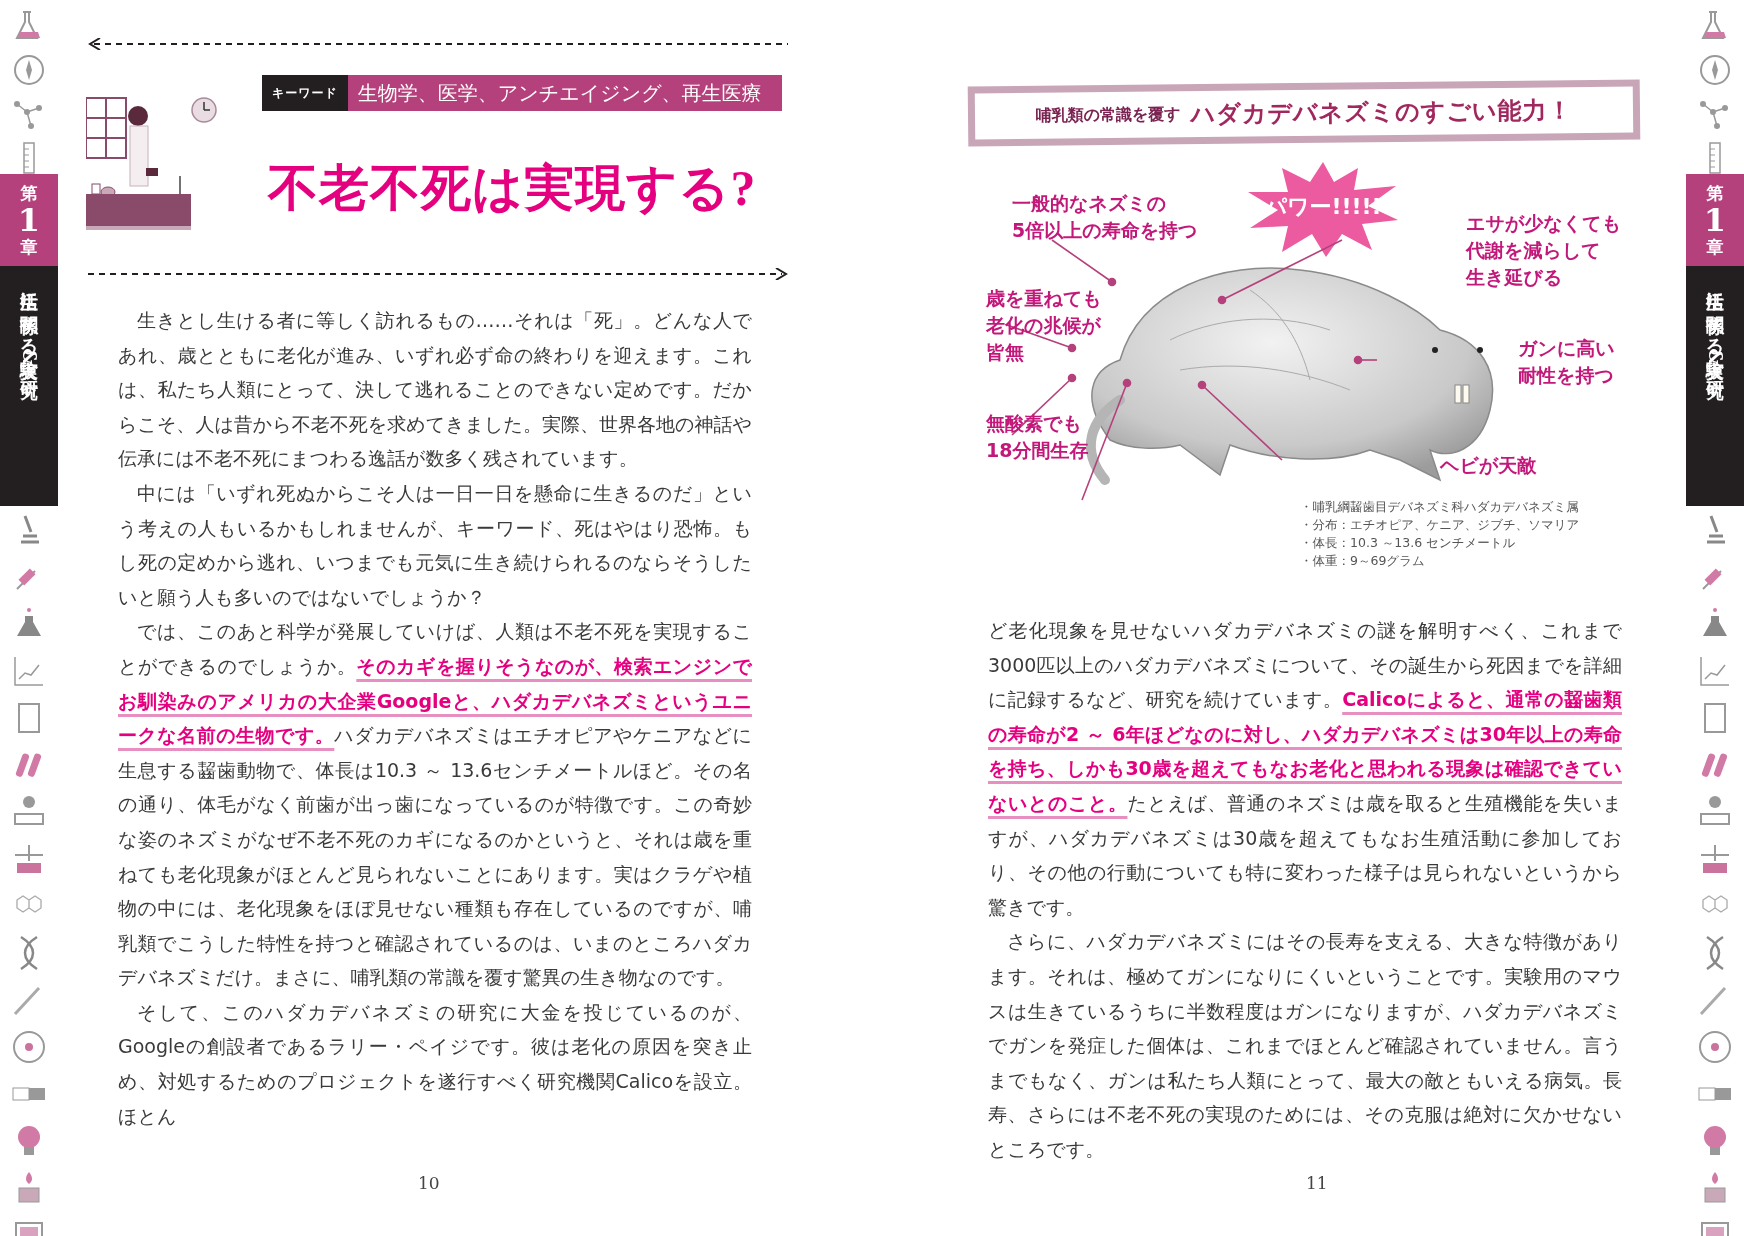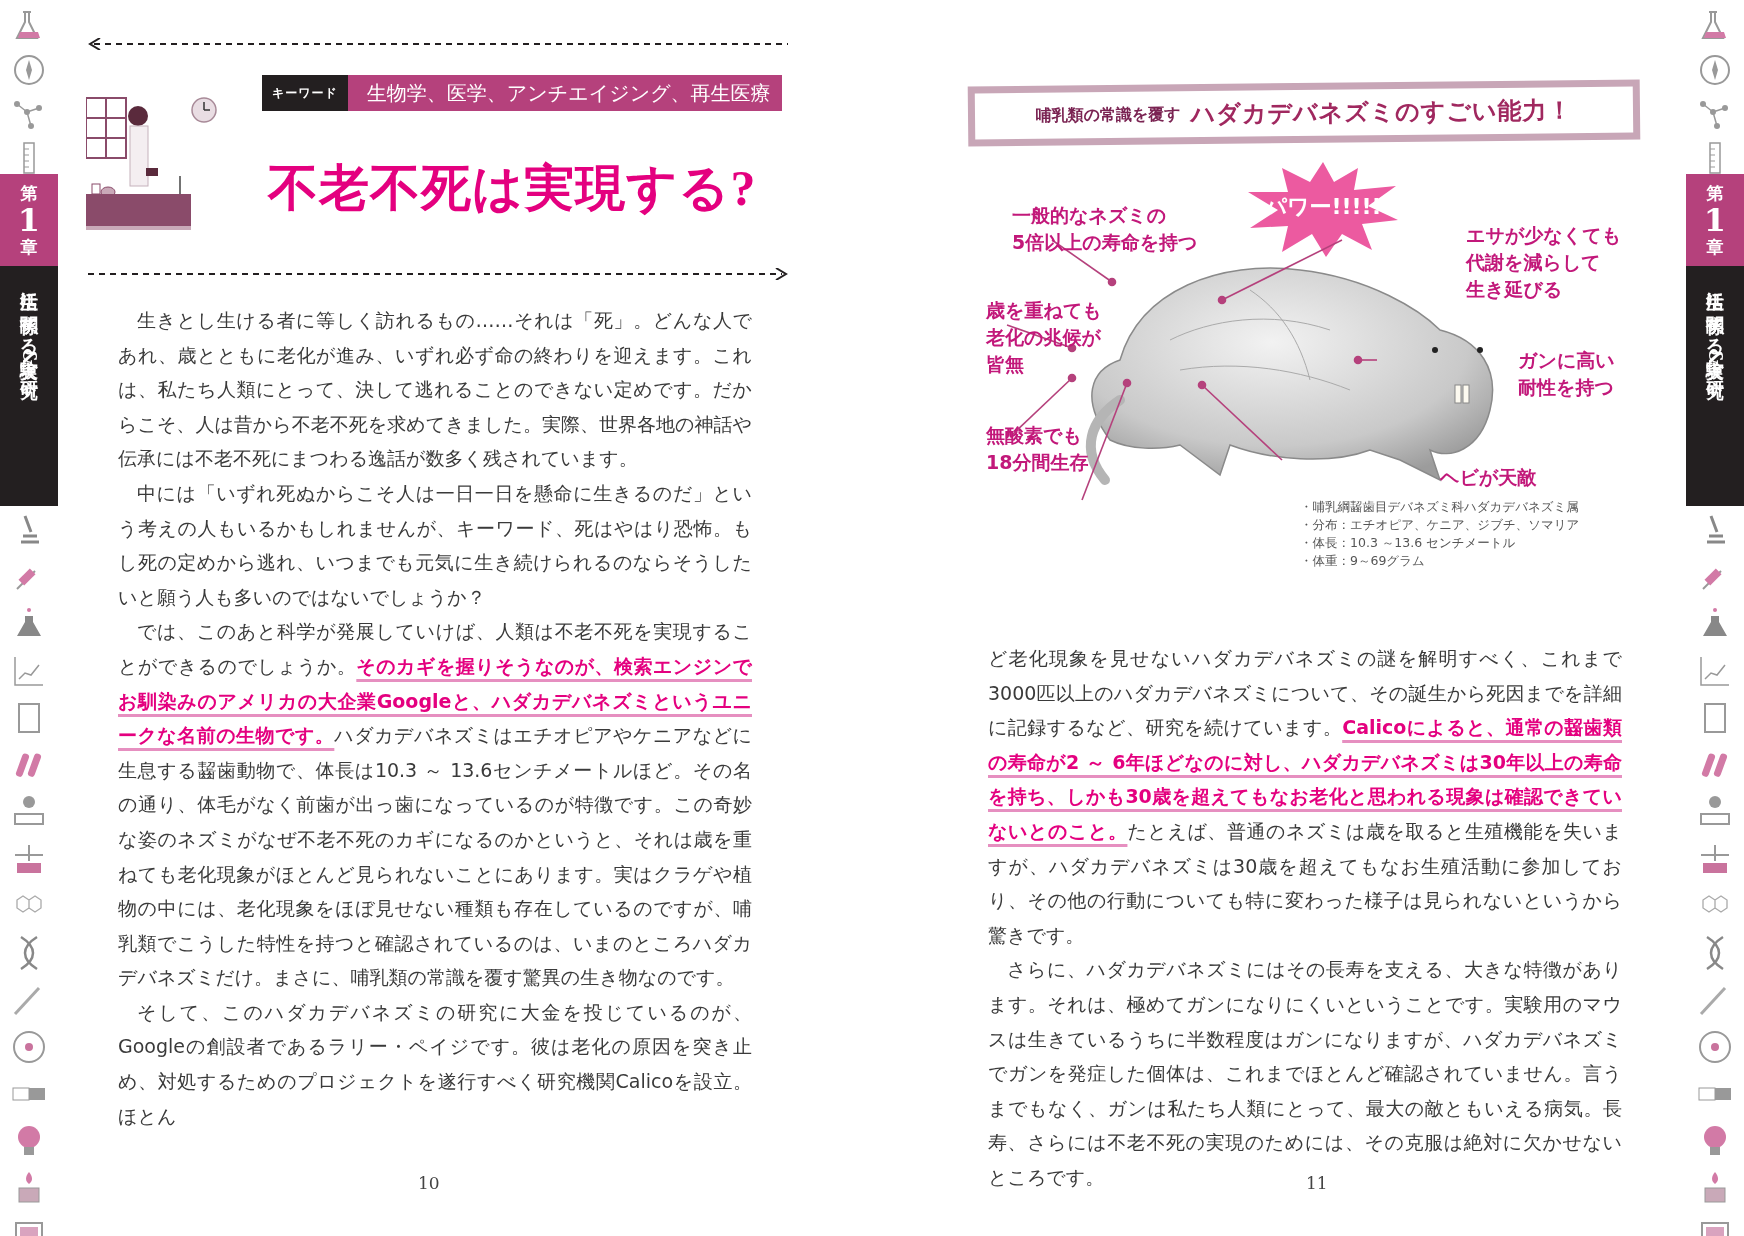--- a/index.html
+++ b/index.html
@@ -30,43 +30,43 @@
 
   
   .arrow-line { position: absolute; height: 12px; }
   .arrow-line.top { left: 88px; top: 38px; width: 700px; }
   .arrow-line.bottom { left: 88px; top: 268px; width: 700px; }
 
   .illustration { position: absolute; left: 86px; top: 96px; width: 135px; height: 140px; }
 
   .keyword-bar { position: absolute; left: 262px; top: 75px; width: 520px; height: 36px; display: flex; align-items: stretch; }
   .keyword-bar .kw-label { background: #231f20; color: #fff; font-size: 12px; font-weight: bold; display: flex; align-items: center; padding: 8px 10px; letter-spacing: 1px; }
-  .keyword-bar .kw-value { flex: 1; background: #b5417c; color: #fff; font-size: 20px; font-family: "DejaVu Serif", serif; display: flex; align-items: center; padding-left: 19px; }
+  .keyword-bar .kw-value { flex: 1; background: #b5417c; color: #fff; font-size: 20px; font-family: "DejaVu Serif", serif; display: flex; align-items: center; padding-left: 10px; }
 
   .page-title { position: absolute; left: 268px; top: 155px; font-size: 50px; color: #e4007f; font-family: Liberation Serif, serif; letter-spacing: 1px; }
 
   
   .body-text { position: absolute; font-size: 19px; line-height: 34.6px; color: #3a3a3a; text-align: justify; }
   .body-text.left-col { left: 118px; top: 303px; width: 634px; }
-  .body-text.right-col { left: 988px; top: 613px; width: 634px; margin-top: 28px; }
+  .body-text.right-col { left: 988px; top: 613px; width: 634px; }
   .body-text p { text-indent: 1em; }
   .body-text p.cont { text-indent: 0; }
   .hl { color: #e4007f; font-weight: bold; text-decoration: underline; text-decoration-color: #e68fc0; text-decoration-thickness: 3px; text-underline-offset: 6px; }
 
   
   .feature-box { position: absolute; left: 968px; top: 83px; width: 672px; height: 60px; border: 7px solid #c8a6b7; background: #fff; transform: rotate(-0.6deg); display: flex; align-items: center; justify-content: center; gap: 10px; }
   .feature-box .fb-small { font-size: 16px; color: #7a2352; font-weight: bold; }
   .feature-box .fb-large { font-size: 24px; color: #a0285f; font-weight: bold; letter-spacing: 1px; }
 
   .burst { position: absolute; left: 1248px; top: 162px; width: 150px; height: 95px; }
   .burst-label { position: absolute; left: 1248px; top: 192px; width: 150px; text-align: center; color: #fff; font-size: 22px; font-weight: bold; }
 
   .mole-art { position: absolute; left: 1050px; top: 250px; width: 470px; height: 240px; }
 
-  .callout { position: absolute; color: #c2187a; font-weight: bold; font-size: 19px; line-height: 27px; margin-top: 12px; }
+  .callout { position: absolute; color: #c2187a; font-weight: bold; font-size: 19px; line-height: 27px; }
   .callout.c1 { left: 1012px; top: 190px; }
   .callout.c2 { left: 1466px; top: 210px; }
   .callout.c3 { left: 986px; top: 285px; }
   .callout.c4 { left: 1518px; top: 335px; }
   .callout.c5 { left: 986px; top: 410px; }
   .callout.c6 { left: 1440px; top: 452px; }
   .callout.c7 { left: 1014px; top: 505px; }
 
   .leader-lines { position: absolute; left: 872px; top: 0; width: 800px; height: 600px; pointer-events: none; }
 

